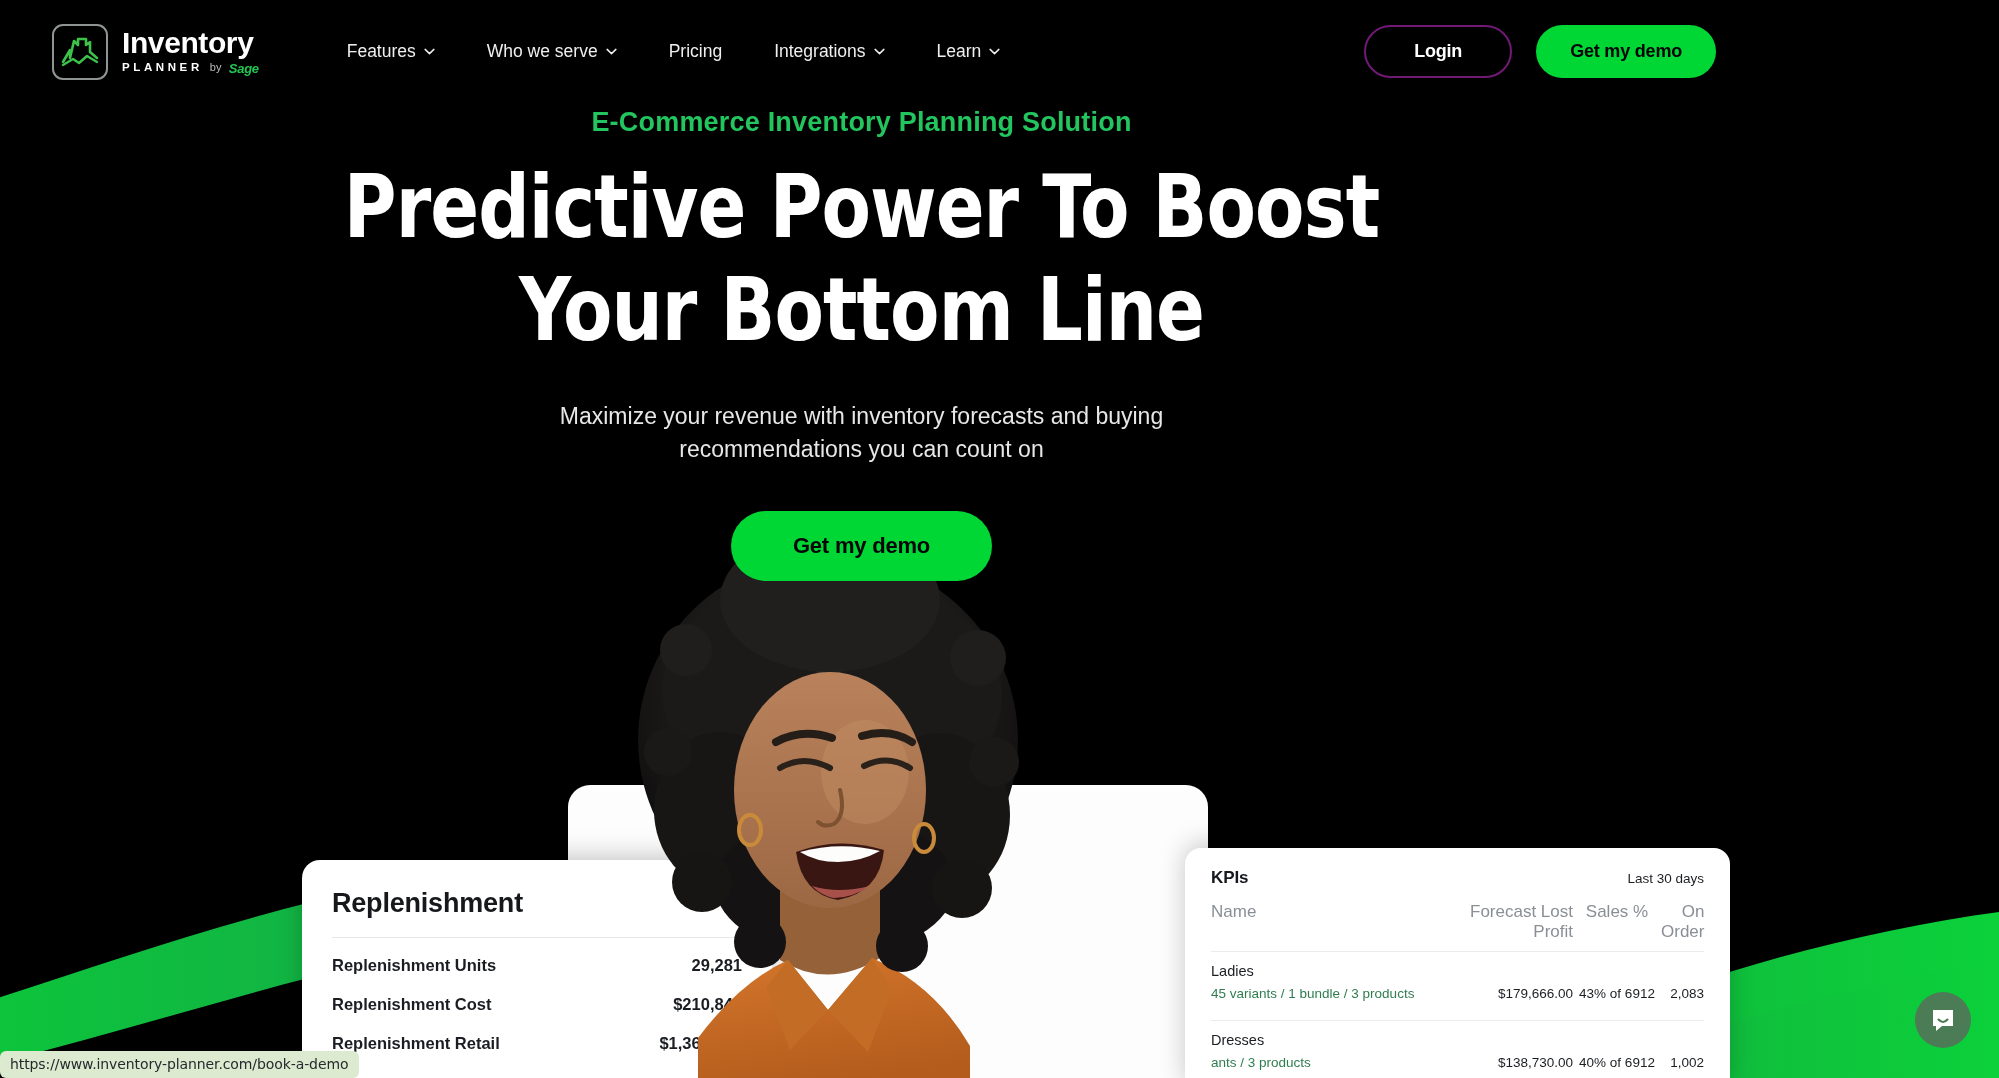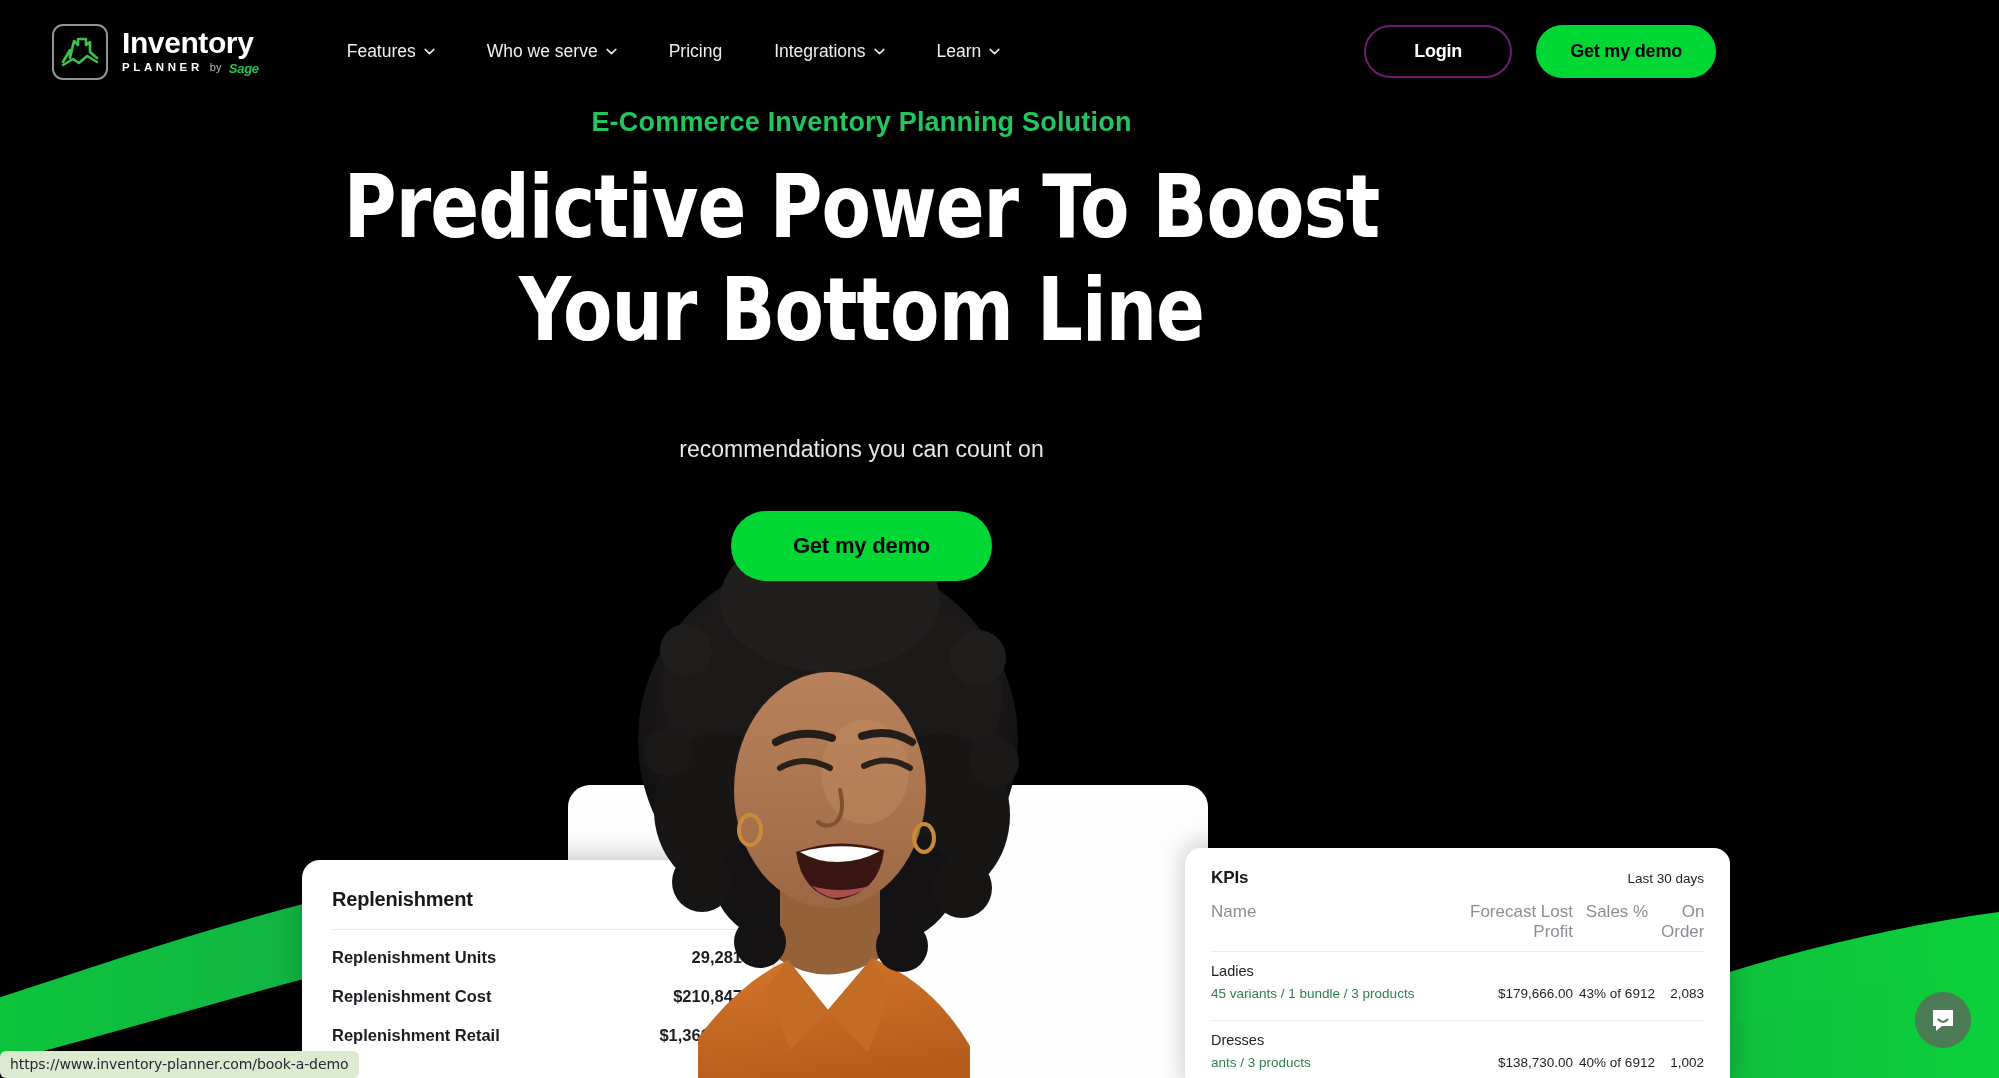--- a/index.html
+++ b/index.html
@@ -89,21 +89,21 @@
     background:#fdfdfd; border-radius:22px 22px 0 0;
     box-shadow:0 -2px 22px rgba(0,0,0,.18);
   }
 
   
   .card-repl {
     position:absolute; left:302px; top:260px; width:470px; height:240px;
     background:#fff; border-radius:18px 18px 0 0; padding:28px 30px 0 30px;
     box-shadow:0 -4px 26px rgba(0,0,0,.22);
   }
-  .card-title { font-size:20px; font-weight:700; color:#16181c; letter-spacing:-0.2px; }
+  .card-title { font-size:27px; font-weight:700; color:#16181c; letter-spacing:-0.2px; }
   .card-rule { height:1px; background:#e7e8ea; margin:18px 0 8px 0; }
   .repl-row {
     display:flex; justify-content:space-between; align-items:center;
     padding:10px 0; font-size:16.5px; font-weight:700; color:#1a1d22;
   }
   .repl-row .v { font-weight:700; }
 
   
   .card-kpi {
     position:absolute; left:1185px; top:248px; width:545px; height:240px;
@@ -223,21 +223,21 @@
     </div>
   </div>
 
   <div class="hero">
     <div class="eyebrow">E-Commerce Inventory Planning Solution</div>
     <h1 class="headline">
       <span class="l1">Predictive Power To Boost</span>
       <span class="l2">Your Bottom Line</span>
     </h1>
     <p class="subhead">
-      <br>
+      <span>Maximize your revenue with inventory forecasts and buying</span><br>
       <span>recommendations you can count on</span>
     </p>
     <div class="cta-wrap">
       <button class="btn-cta">Get my demo</button>
     </div>
   </div>
 
   <div class="stage">
 
     <div class="back-panel"></div>

